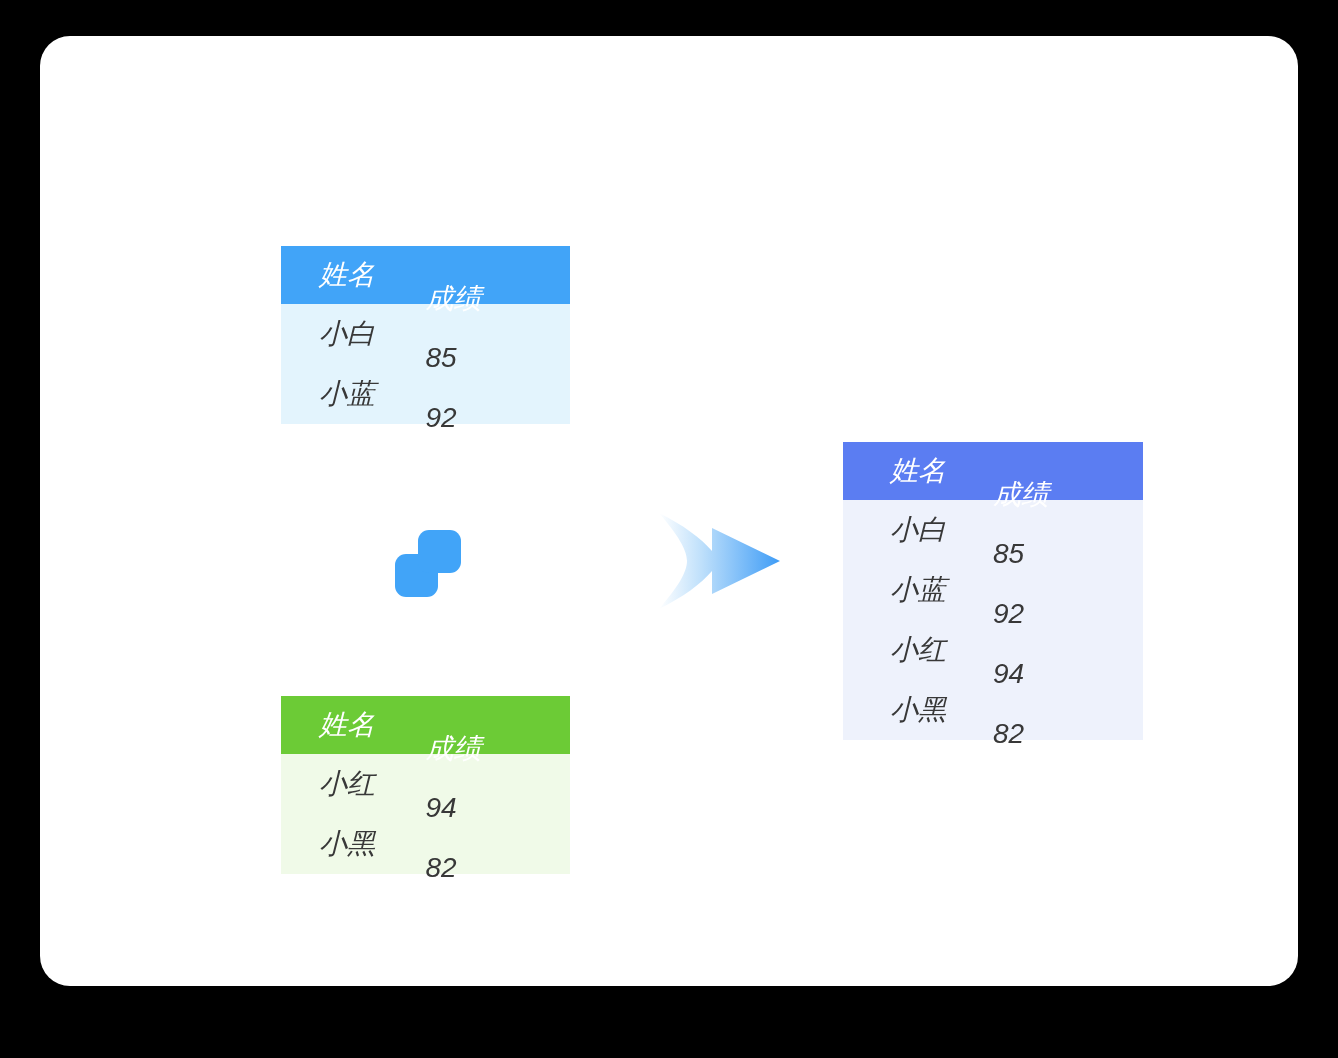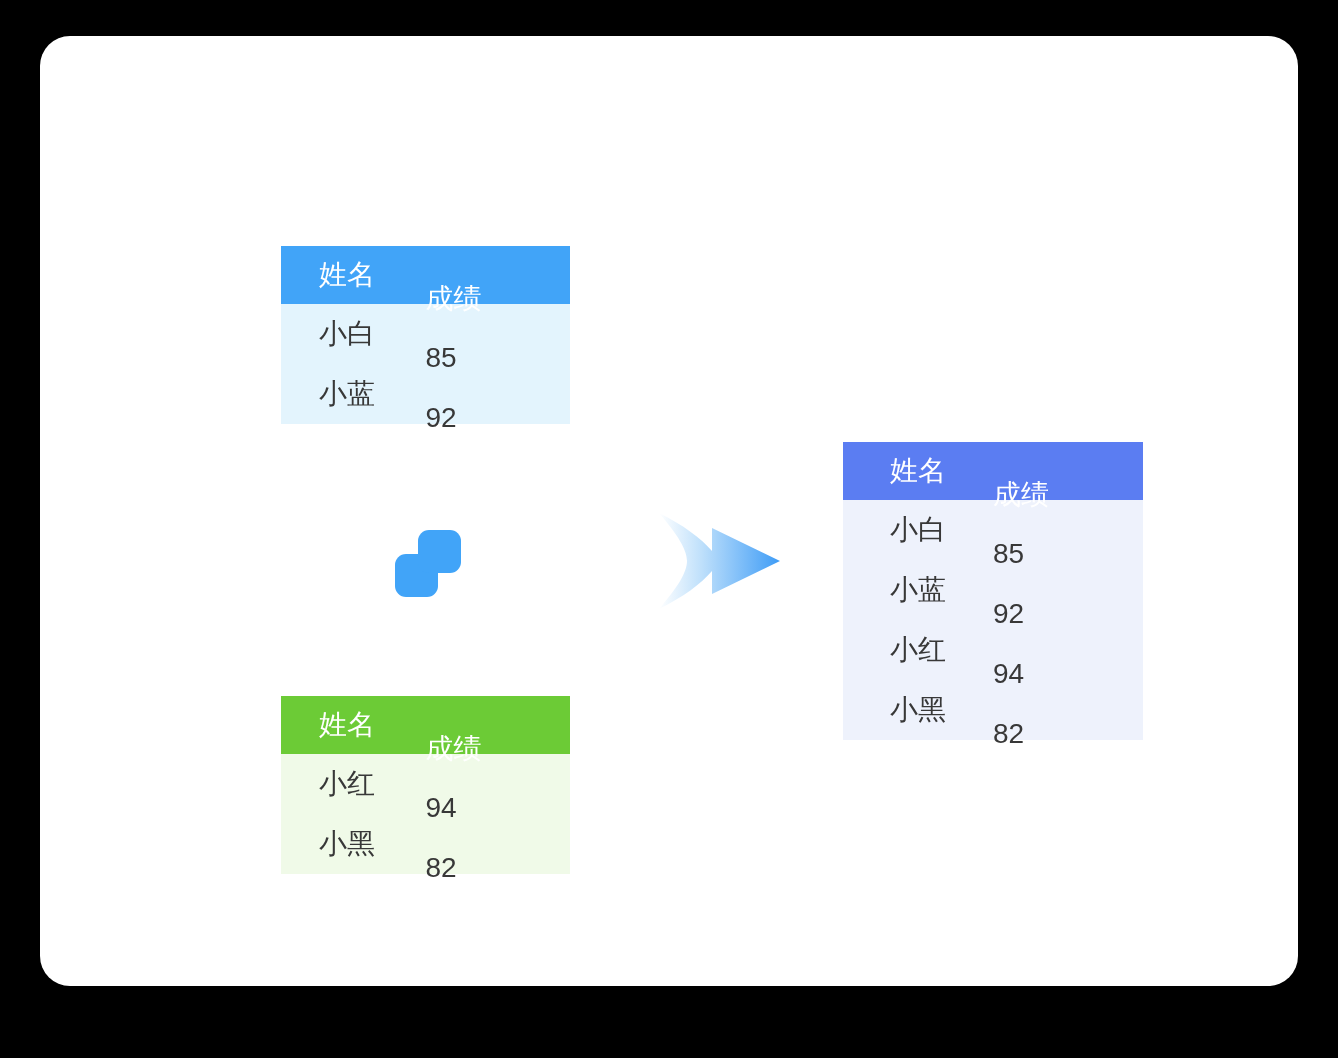--- a/index.html
+++ b/index.html
@@ -22,20 +22,21 @@
     font-family:"Liberation Sans","DejaVu Sans",sans-serif;
     position:relative;
     overflow:hidden;
   }
   .card{
     position:absolute;
     left:40px; top:36px;
     width:1258px; height:950px;
     background:var(--card-bg);
     border-radius:30px;
+    font-style:italic;
   }
   .table{
     position:absolute;
     font-size:28px;
   }
   .thead{
     display:flex;
     align-items:center;
     height:58px;
     color:var(--header-text);

